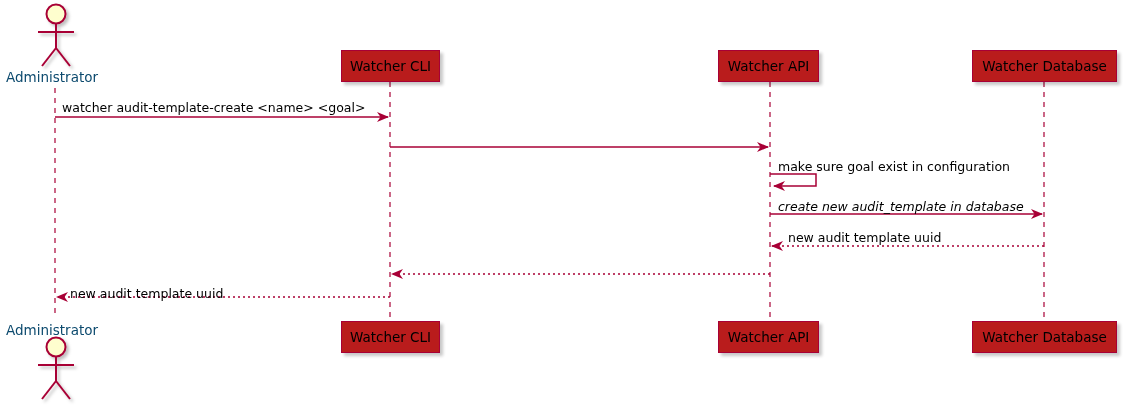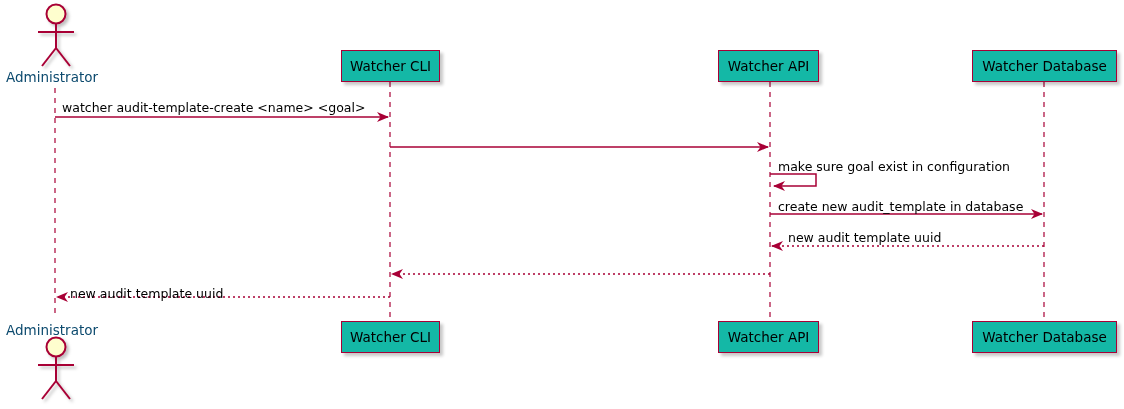--- a/index.html
+++ b/index.html
@@ -26,21 +26,21 @@
   .msg-label {
     position: absolute;
     font-family: "DejaVu Sans", sans-serif;
     font-size: 12.5px;
     color: #000000;
     white-space: nowrap;
     line-height: 14px;
   }
   .participant-box {
     position: absolute;
-    background: #14b8a6;
+    background: #b91c1c;
     border: 1.5px solid #A80036;
     box-shadow: 3px 3px 3px rgba(0,0,0,0.22);
     box-sizing: border-box;
     display: flex;
     align-items: center;
     justify-content: center;
   }
   .participant-label {
     font-family: "DejaVu Sans", sans-serif;
     font-size: 13.5px;
@@ -140,20 +140,20 @@
 
   <div class="actor-label" style="left:6px; top:69px;">Administrator</div>
 
   <div class="actor-label" style="left:6px; top:322px;">Administrator</div>
 
   <div class="msg-label" style="left:62px; top:101px;text-align:right;">watcher audit-template-create &lt;name&gt; &lt;goal&gt;</div>
 
 
   <div class="msg-label" style="left:778px; top:160px;">make sure goal exist in configuration</div>
 
-  <div class="msg-label" style="left:778px; top:200px;">create new audit_template in database</div>
+  <div class="msg-label" style="left:778px; top:200px;font-style:italic;">create new audit_template in database</div>
 
   <div class="msg-label" style="left:788px; top:231px;">new audit template uuid</div>
 
 
   <div class="msg-label" style="left:70px; top:287px;">new audit template uuid</div>
 
 </div>
 
 </body></html>

